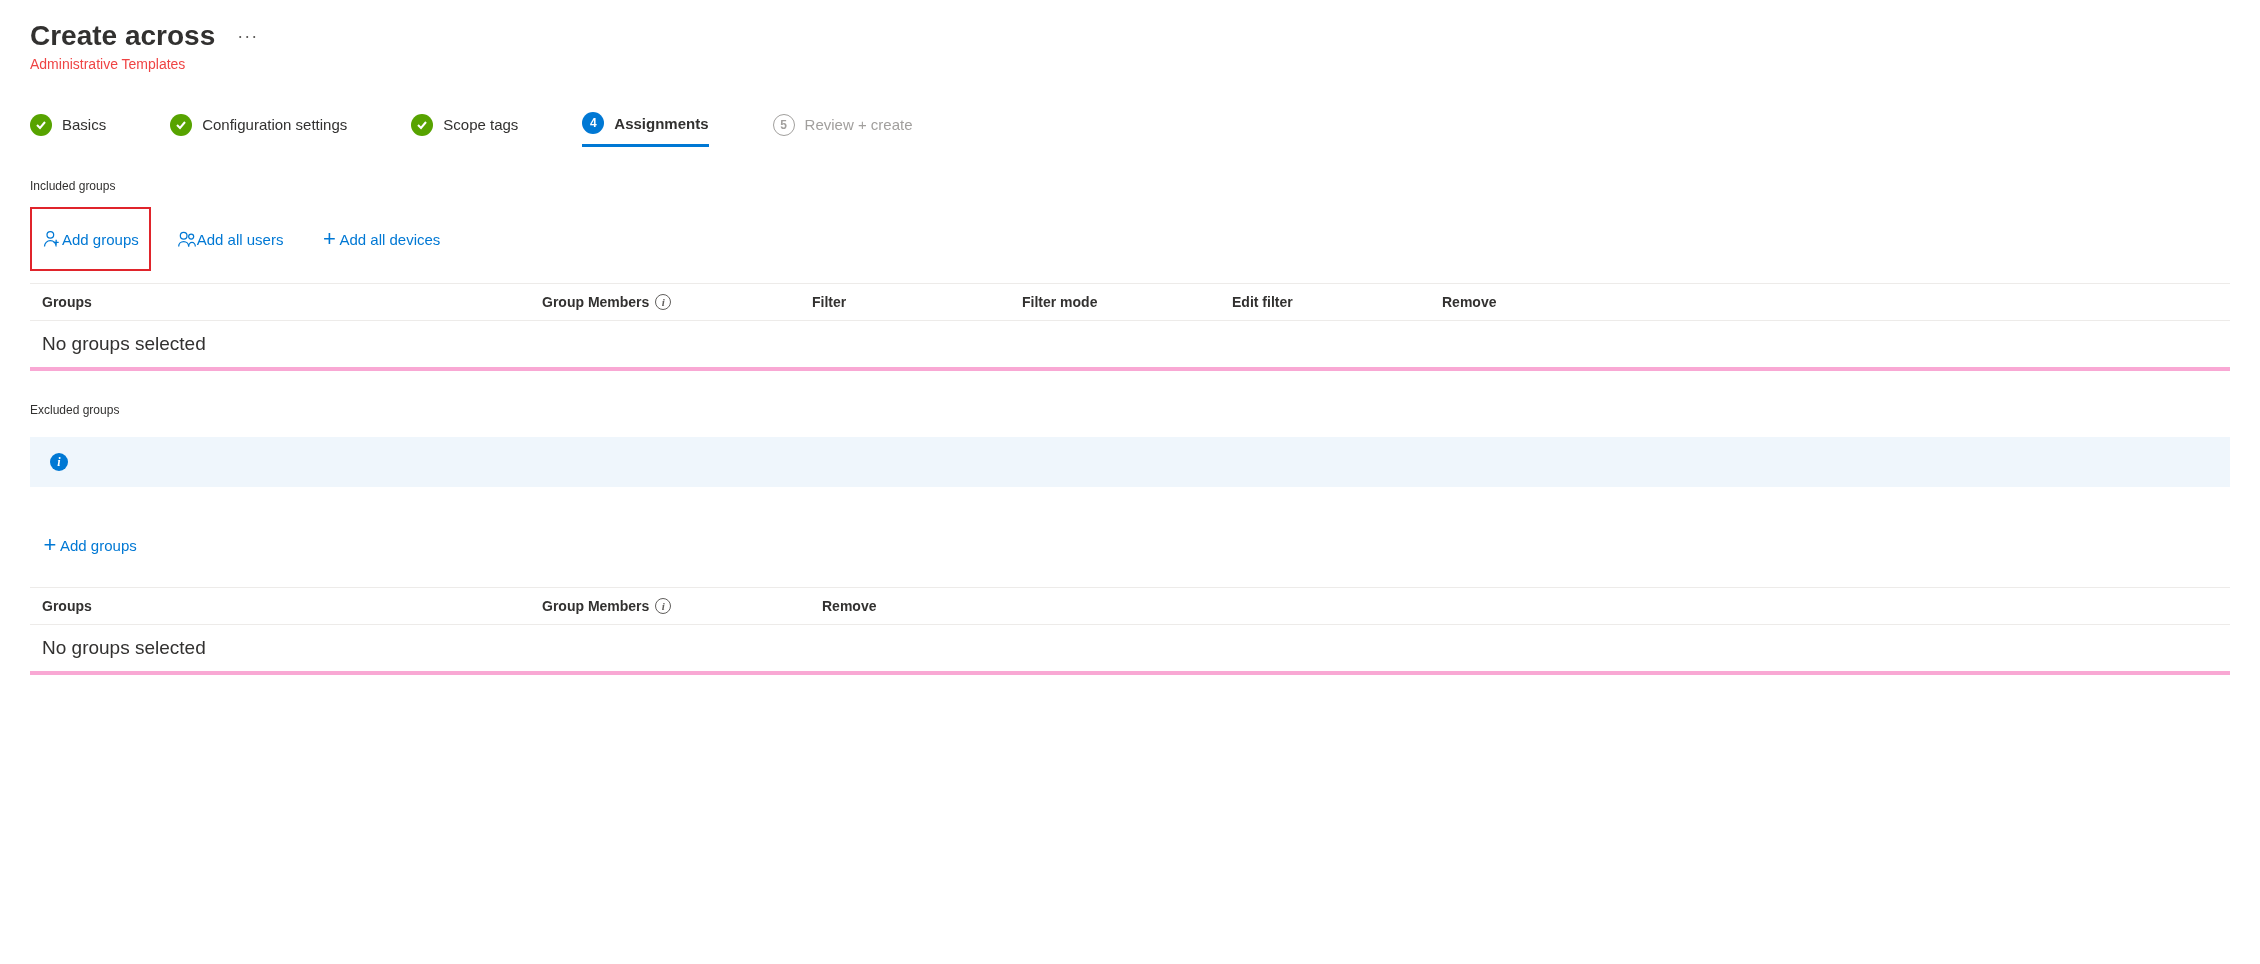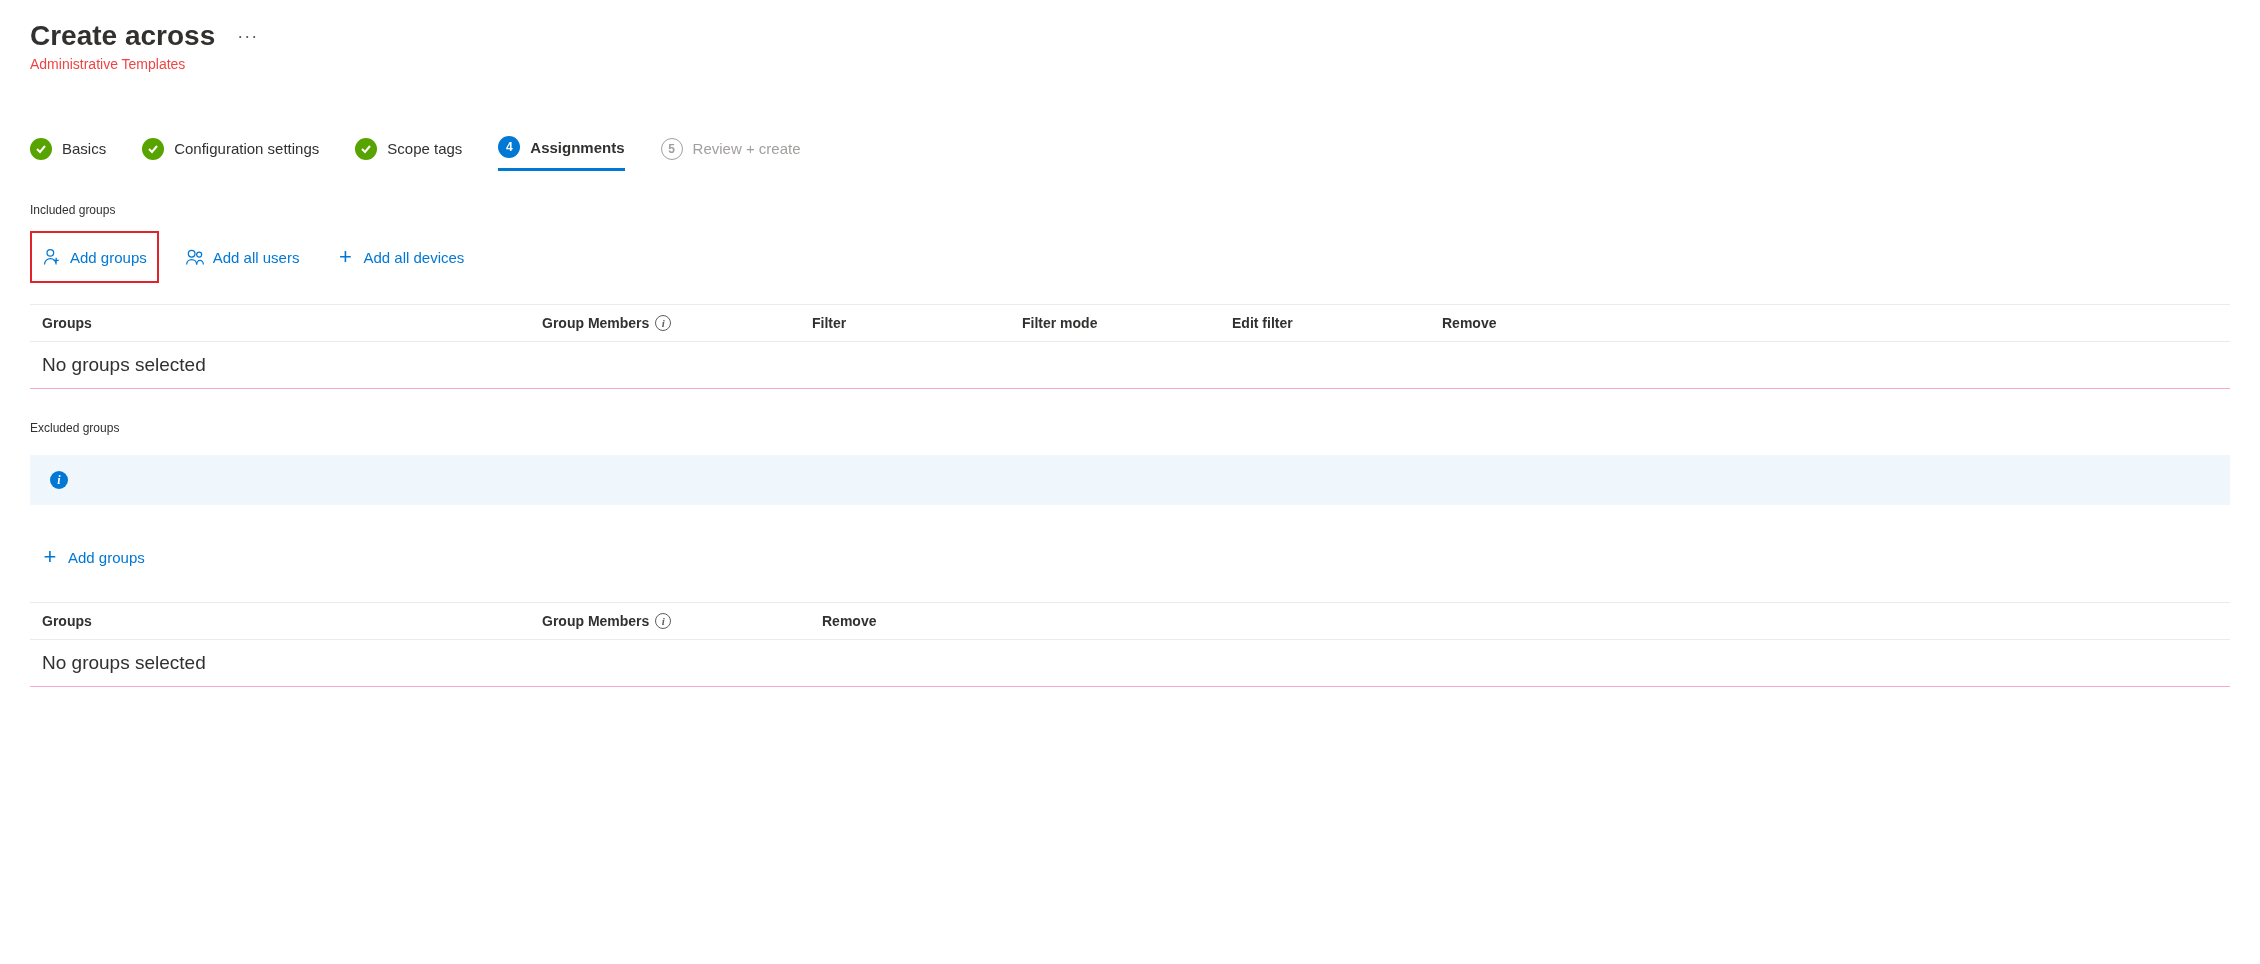--- a/index.html
+++ b/index.html
@@ -8,45 +8,45 @@
     padding: 20px 30px;
     font-family: "Segoe UI", -apple-system, sans-serif;
     font-size: 14px;
     color: #323130;
     background: #fff;
   }
   .header-row { display: flex; align-items: center; gap: 18px; }
   .page-title { font-size: 28px; font-weight: 600; margin: 0; }
   .more-icon { color: #605e5c; font-size: 18px; letter-spacing: 1px; cursor: pointer; padding: 4px; }
   .subtitle { color: #ef4444; font-size: 14px; margin-top: 4px; }
-  .steps { display: flex; gap: 36px; margin-top: 64px; }
+  .steps { display: flex; gap: 64px; margin-top: 40px; }
   .step { display: flex; align-items: center; gap: 10px; padding-bottom: 10px; cursor: pointer; }
   .step.active { border-bottom: 3px solid #0078d4; }
   .step-badge {
     width: 22px; height: 22px; border-radius: 50%;
     display: flex; align-items: center; justify-content: center;
     font-size: 12px; font-weight: 600; flex-shrink: 0;
   }
   .badge-check { background: #57a300; color: #fff; }
   .badge-num-active { background: #0078d4; color: #fff; }
   .badge-num-pending { background: #fff; color: #a19f9d; border: 1px solid #a19f9d; }
   .step-label { font-size: 15px; }
   .step.active .step-label { font-weight: 600; }
   .step.pending .step-label { color: #a19f9d; }
   .section-title { font-size: 12px; margin-top: 32px; margin-bottom: 14px; }
   .action-row { display: flex; gap: 16px; align-items: center; }
   .action-btn {
-    display: flex; align-items: center; gap: 8px;
-    color: #0078d4; font-size: 15px; padding: 14px 10px;
+    display: flex; align-items: center; 
+    color: #0078d4; font-size: 15px; padding: 20px 10px;
     cursor: pointer; background: none; border: none;
   }
   .action-btn.highlight { border: 2px solid #e0242b; }
   .action-btn svg, .action-btn .plus { width: 20px; height: 20px; flex-shrink: 0; }
   .plus { font-size: 22px; color: #0078d4; display: flex; align-items: center; justify-content: center; font-weight: 300; line-height: 1; }
-  .table { margin-top: 21px; border-top: 1px solid #edebe9; border-bottom: 1px solid #f9a8d4; }
+  .table { margin-top: 12px; border-top: 1px solid #edebe9; border-bottom: 4px solid #f9a8d4; }
   .thead { display: flex; padding: 10px 12px; font-weight: 600; font-size: 14px; border-bottom: 1px solid #edebe9; }
   .tbody-row { padding: 12px; font-size: 19px; color: #323130; }
   .col-groups { flex: 0 0 500px; }
   .col-members { flex: 0 0 270px; display: flex; align-items: center; gap: 6px; }
   .col-filter { flex: 0 0 210px; }
   .col-filtermode { flex: 0 0 210px; }
   .col-editfilter { flex: 0 0 210px; }
   .col-remove { flex: 1; text-align: left; }
   .info-icon {
     width: 16px; height: 16px; border: 1px solid #605e5c; border-radius: 50%;

